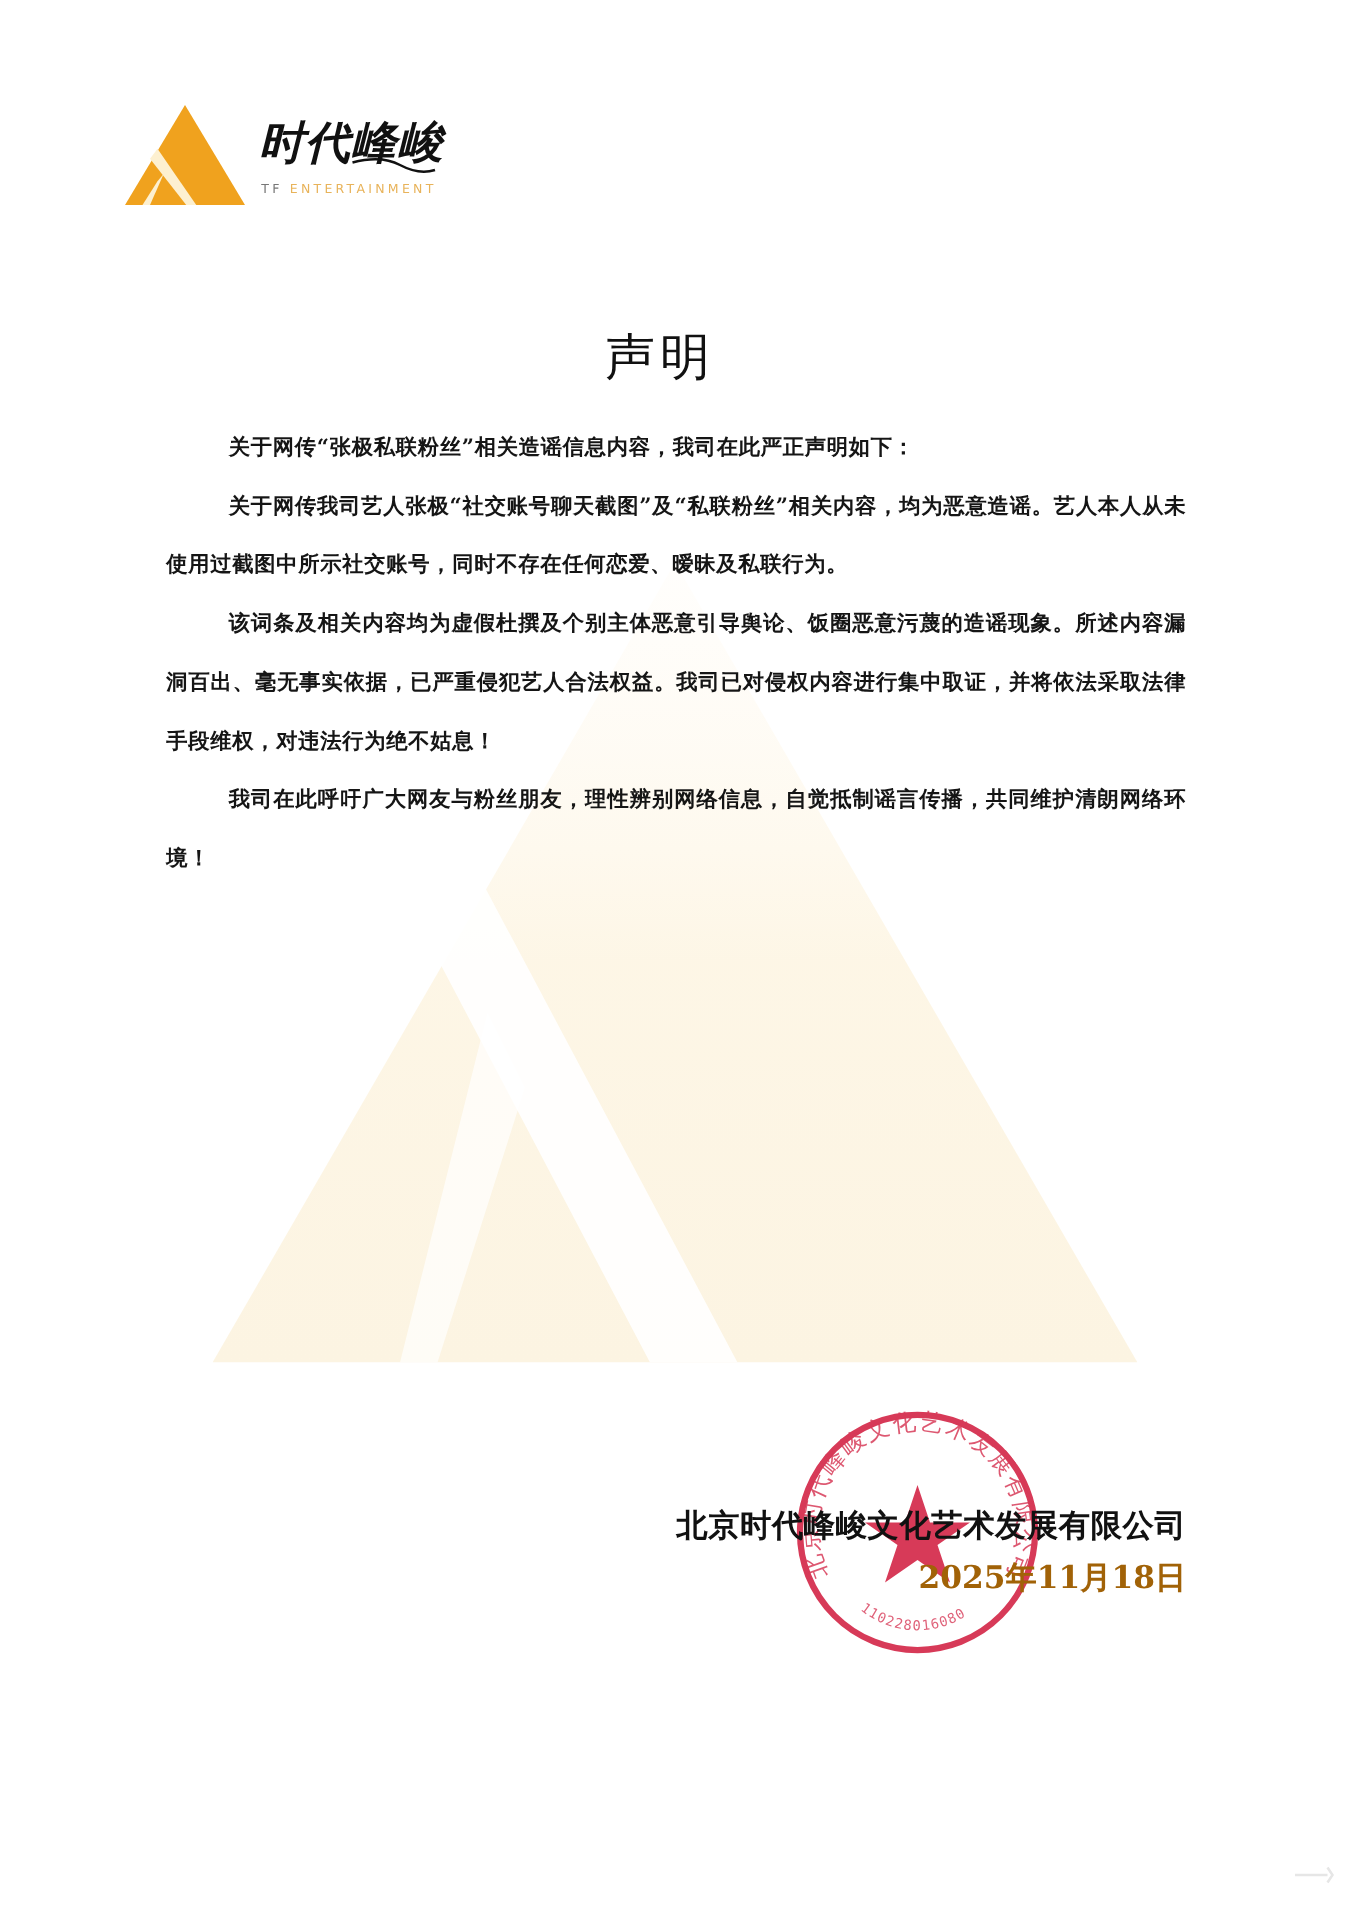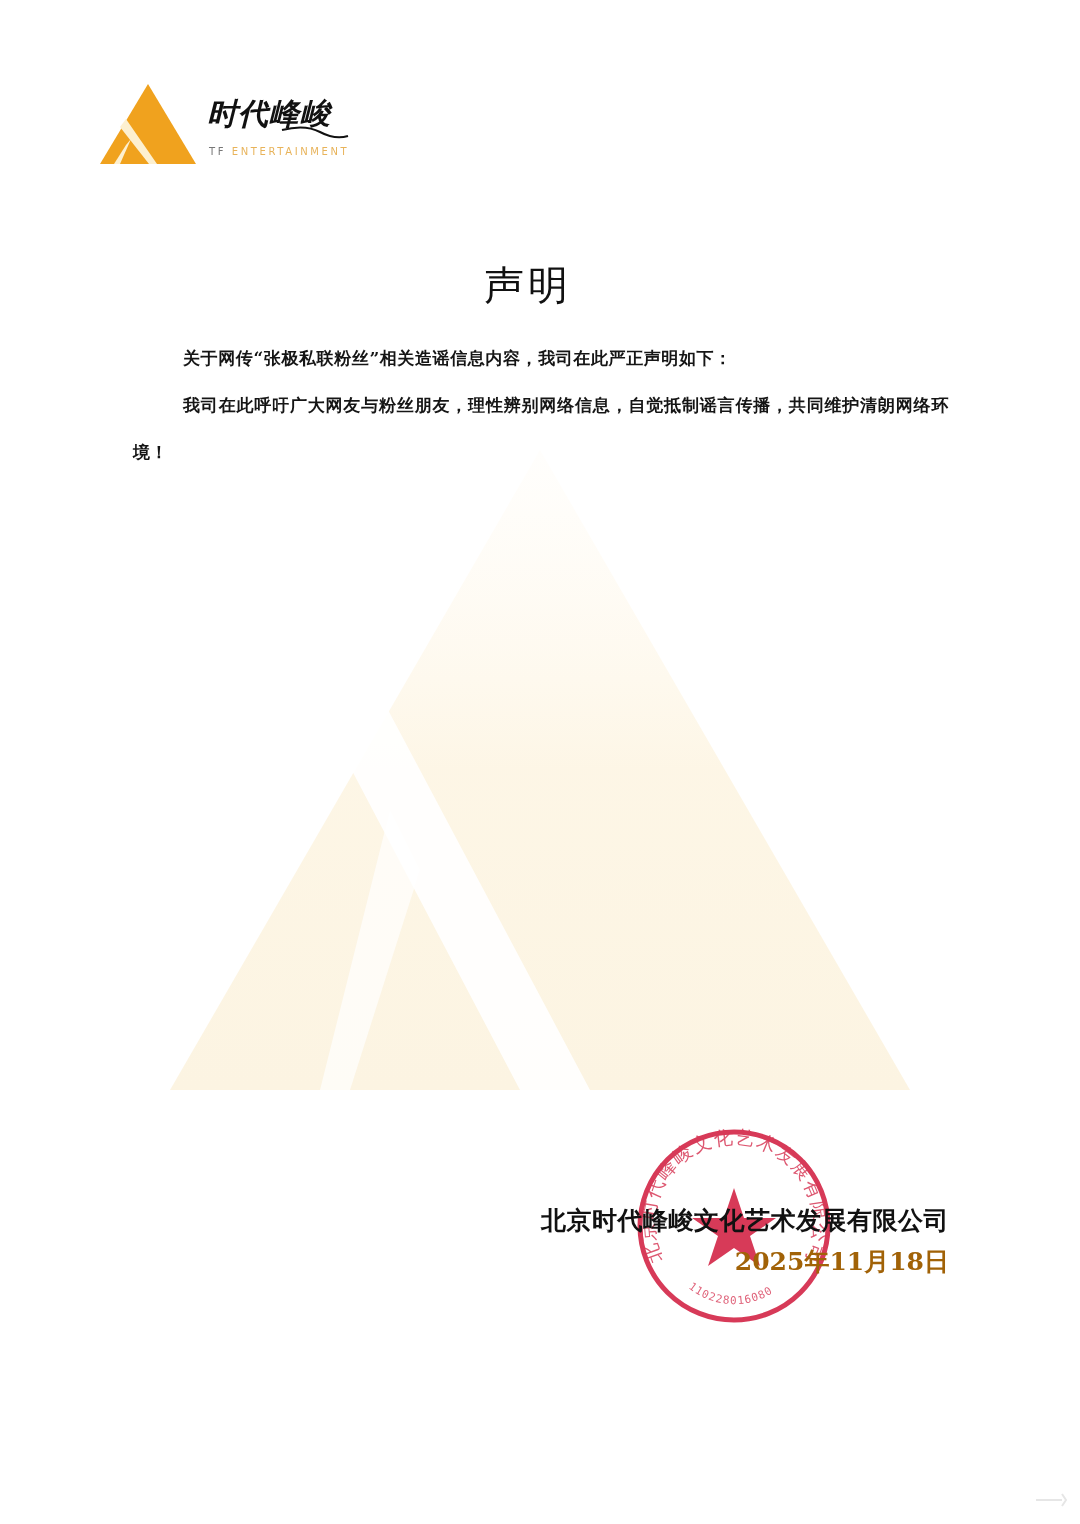--- a/index.html
+++ b/index.html
@@ -46,21 +46,21 @@
       left: 0;
       top: 0;
       width: 98px;
       height: 84px;
     }
     .logo-cn {
       position: absolute;
       left: 107px;
       top: 14px;
       font-family: "DejaVu Serif", serif;
-      font-size: 30px;
+      font-size: 36px;
       font-weight: bold;
       font-style: italic;
       letter-spacing: 1px;
       color: #111111;
       line-height: 36px;
       white-space: nowrap;
     }
     .logo-swash {
       position: absolute;
       left: 180px;
@@ -187,20 +187,22 @@
     <div class="logo-en">
       <span class="tf">TF</span>
       <span>ENTERTAINMENT</span>
     </div>
   </div>
 
   <div class="doc-title">声明</div>
 
   <div class="body-text">
     <p class="para">关于网传“张极私联粉丝”相关造谣信息内容，我司在此严正声明如下：</p>
+    <p class="para">关于网传我司艺人张极“社交账号聊天截图”及“私联粉丝”相关内容，均为恶意造谣。艺人本人从未使用过截图中所示社交账号，同时不存在任何恋爱、暧昧及私联行为。</p>
+    <p class="para">该词条及相关内容均为虚假杜撰及个别主体恶意引导舆论、饭圈恶意污蔑的造谣现象。所述内容漏洞百出、毫无事实依据，已严重侵犯艺人合法权益。我司已对侵权内容进行集中取证，并将依法采取法律手段维权，对违法行为绝不姑息！</p>
     <p class="para">我司在此呼吁广大网友与粉丝朋友，理性辨别网络信息，自觉抵制谣言传播，共同维护清朗网络环境！</p>
   </div>
 
   <svg class="seal" viewBox="0 0 200 200">
     <defs>
       <path id="sealArc" d="M 32,140 A 80,80 0 1,1 168,140"></path>
       <path id="sealBottomArc" d="M 50,158 A 72,72 0 0,0 150,158"></path>
     </defs>
     <circle cx="100" cy="100" r="94" fill="none" stroke="#d42a4a" stroke-width="5"></circle>
     <text font-family="DejaVu Sans, sans-serif" font-size="19" fill="#d42a4a" letter-spacing="1.5" opacity="0.85">

